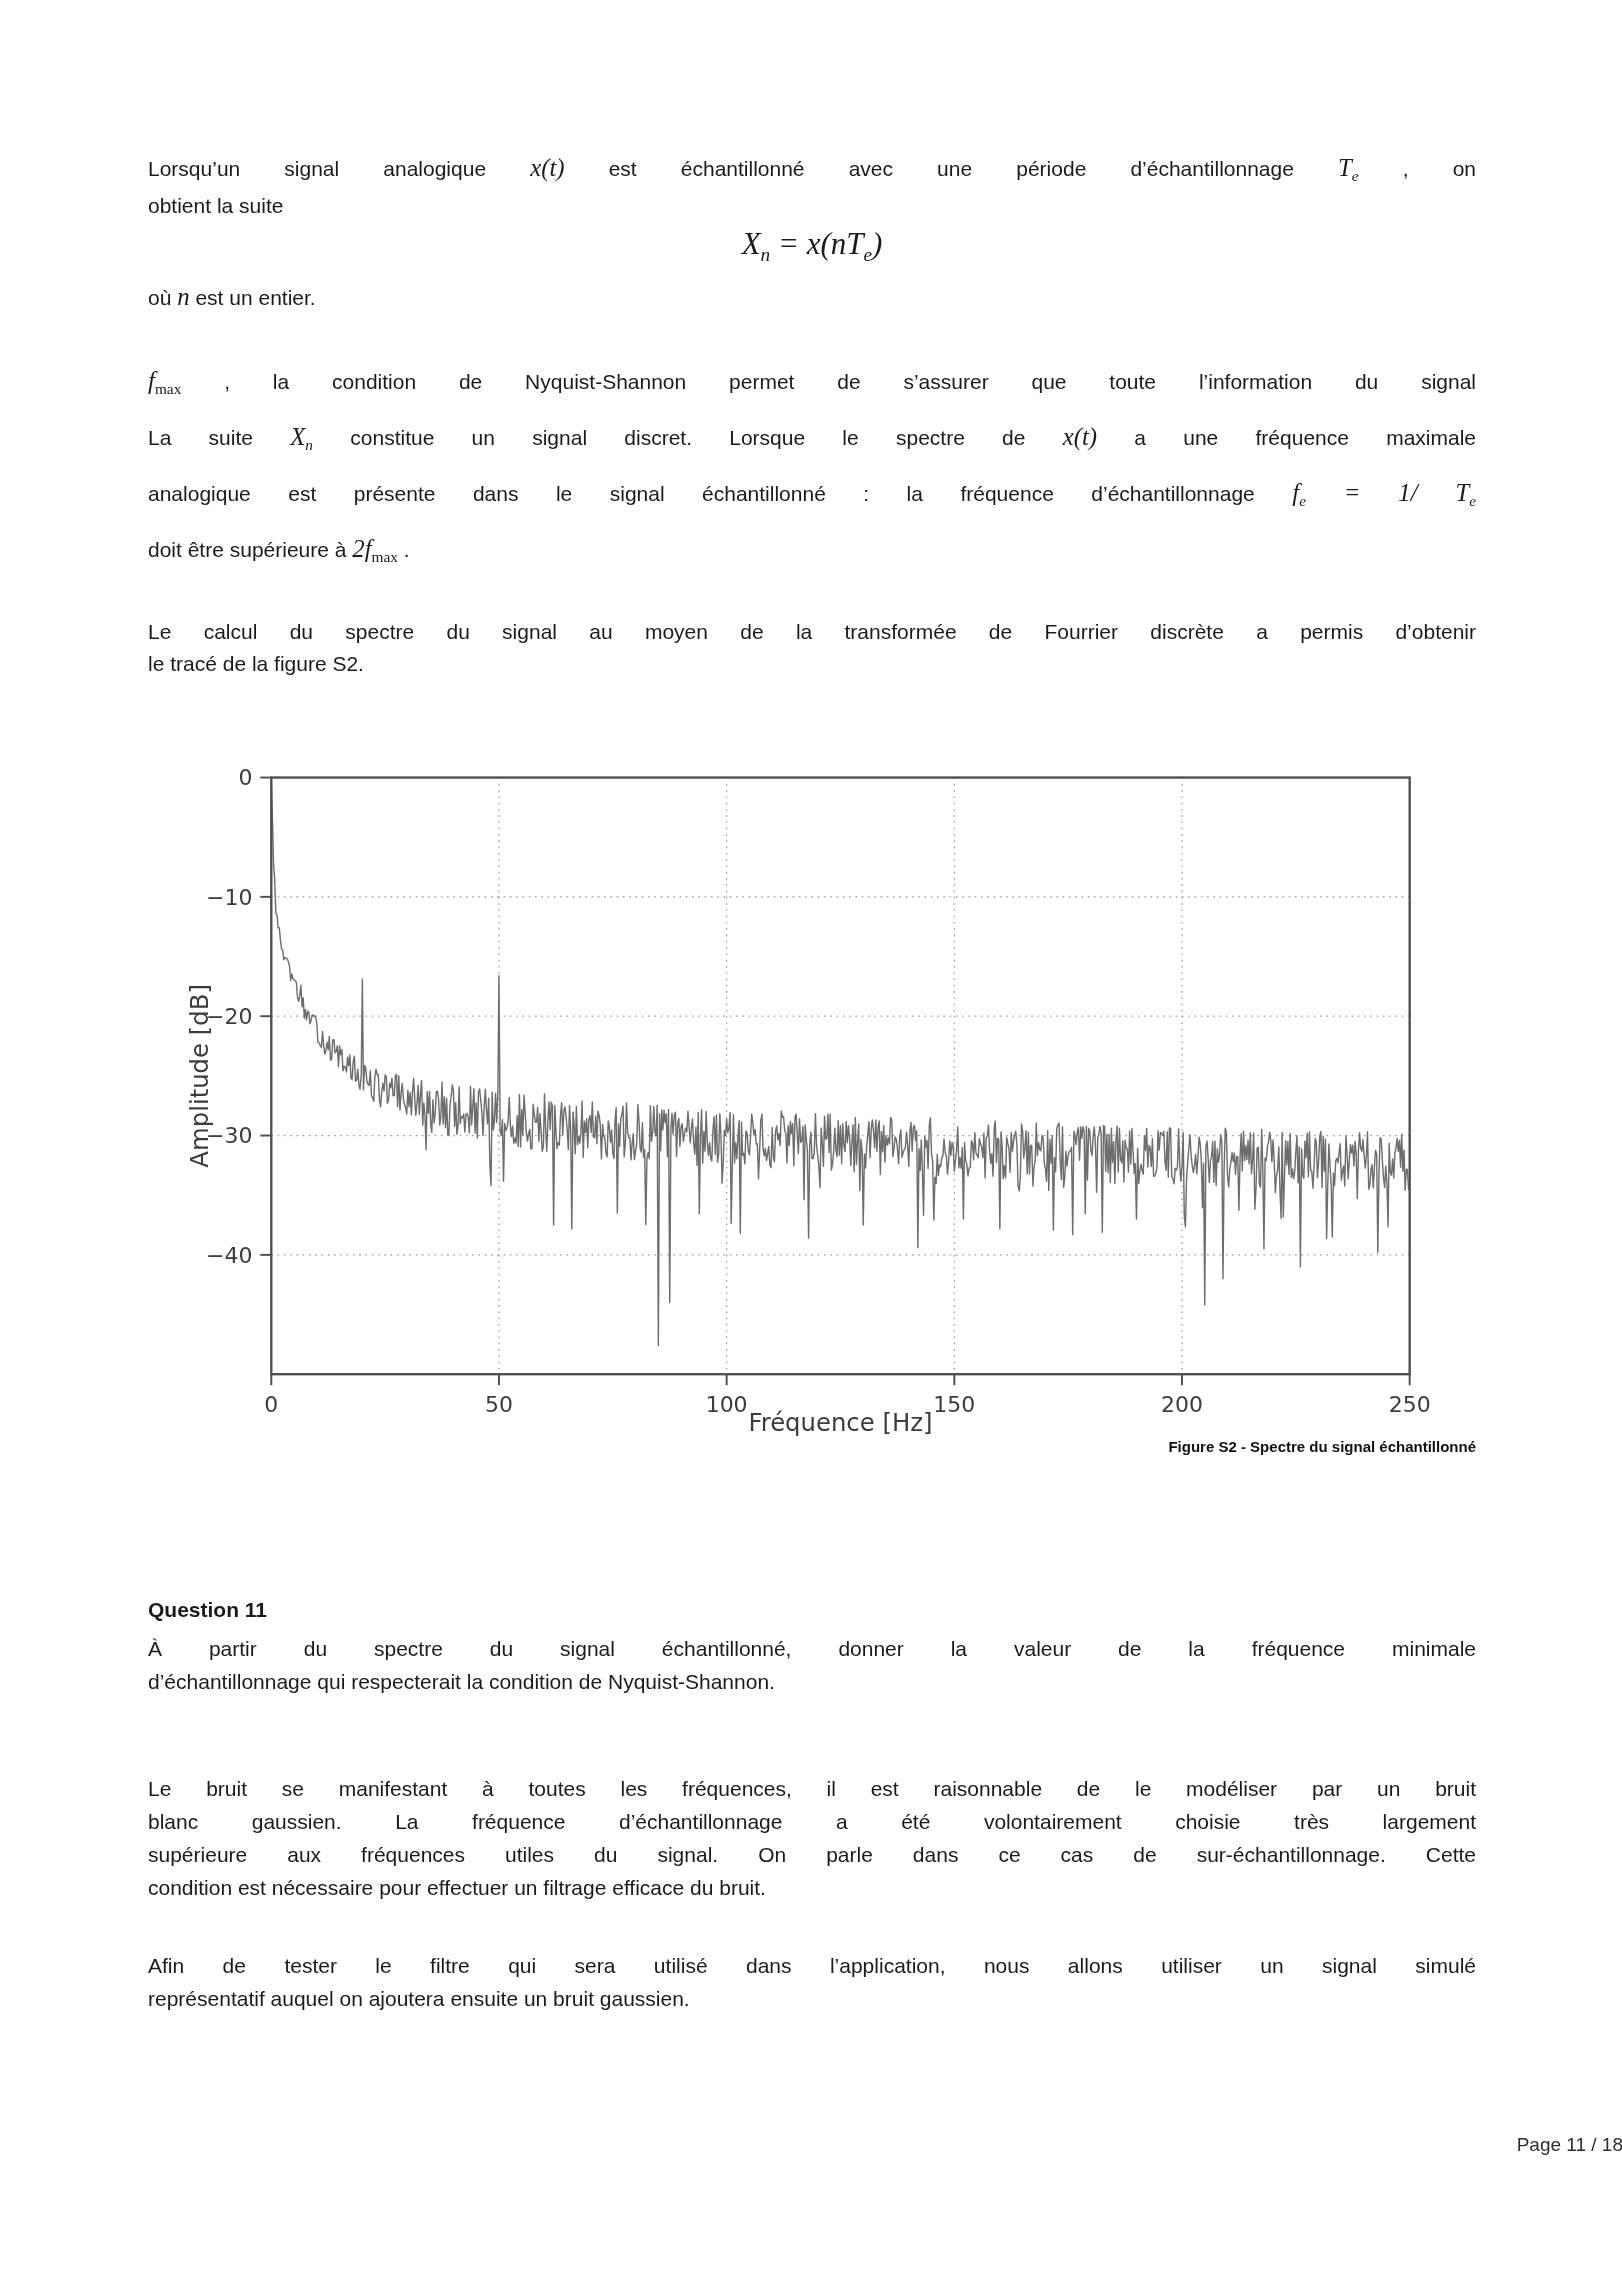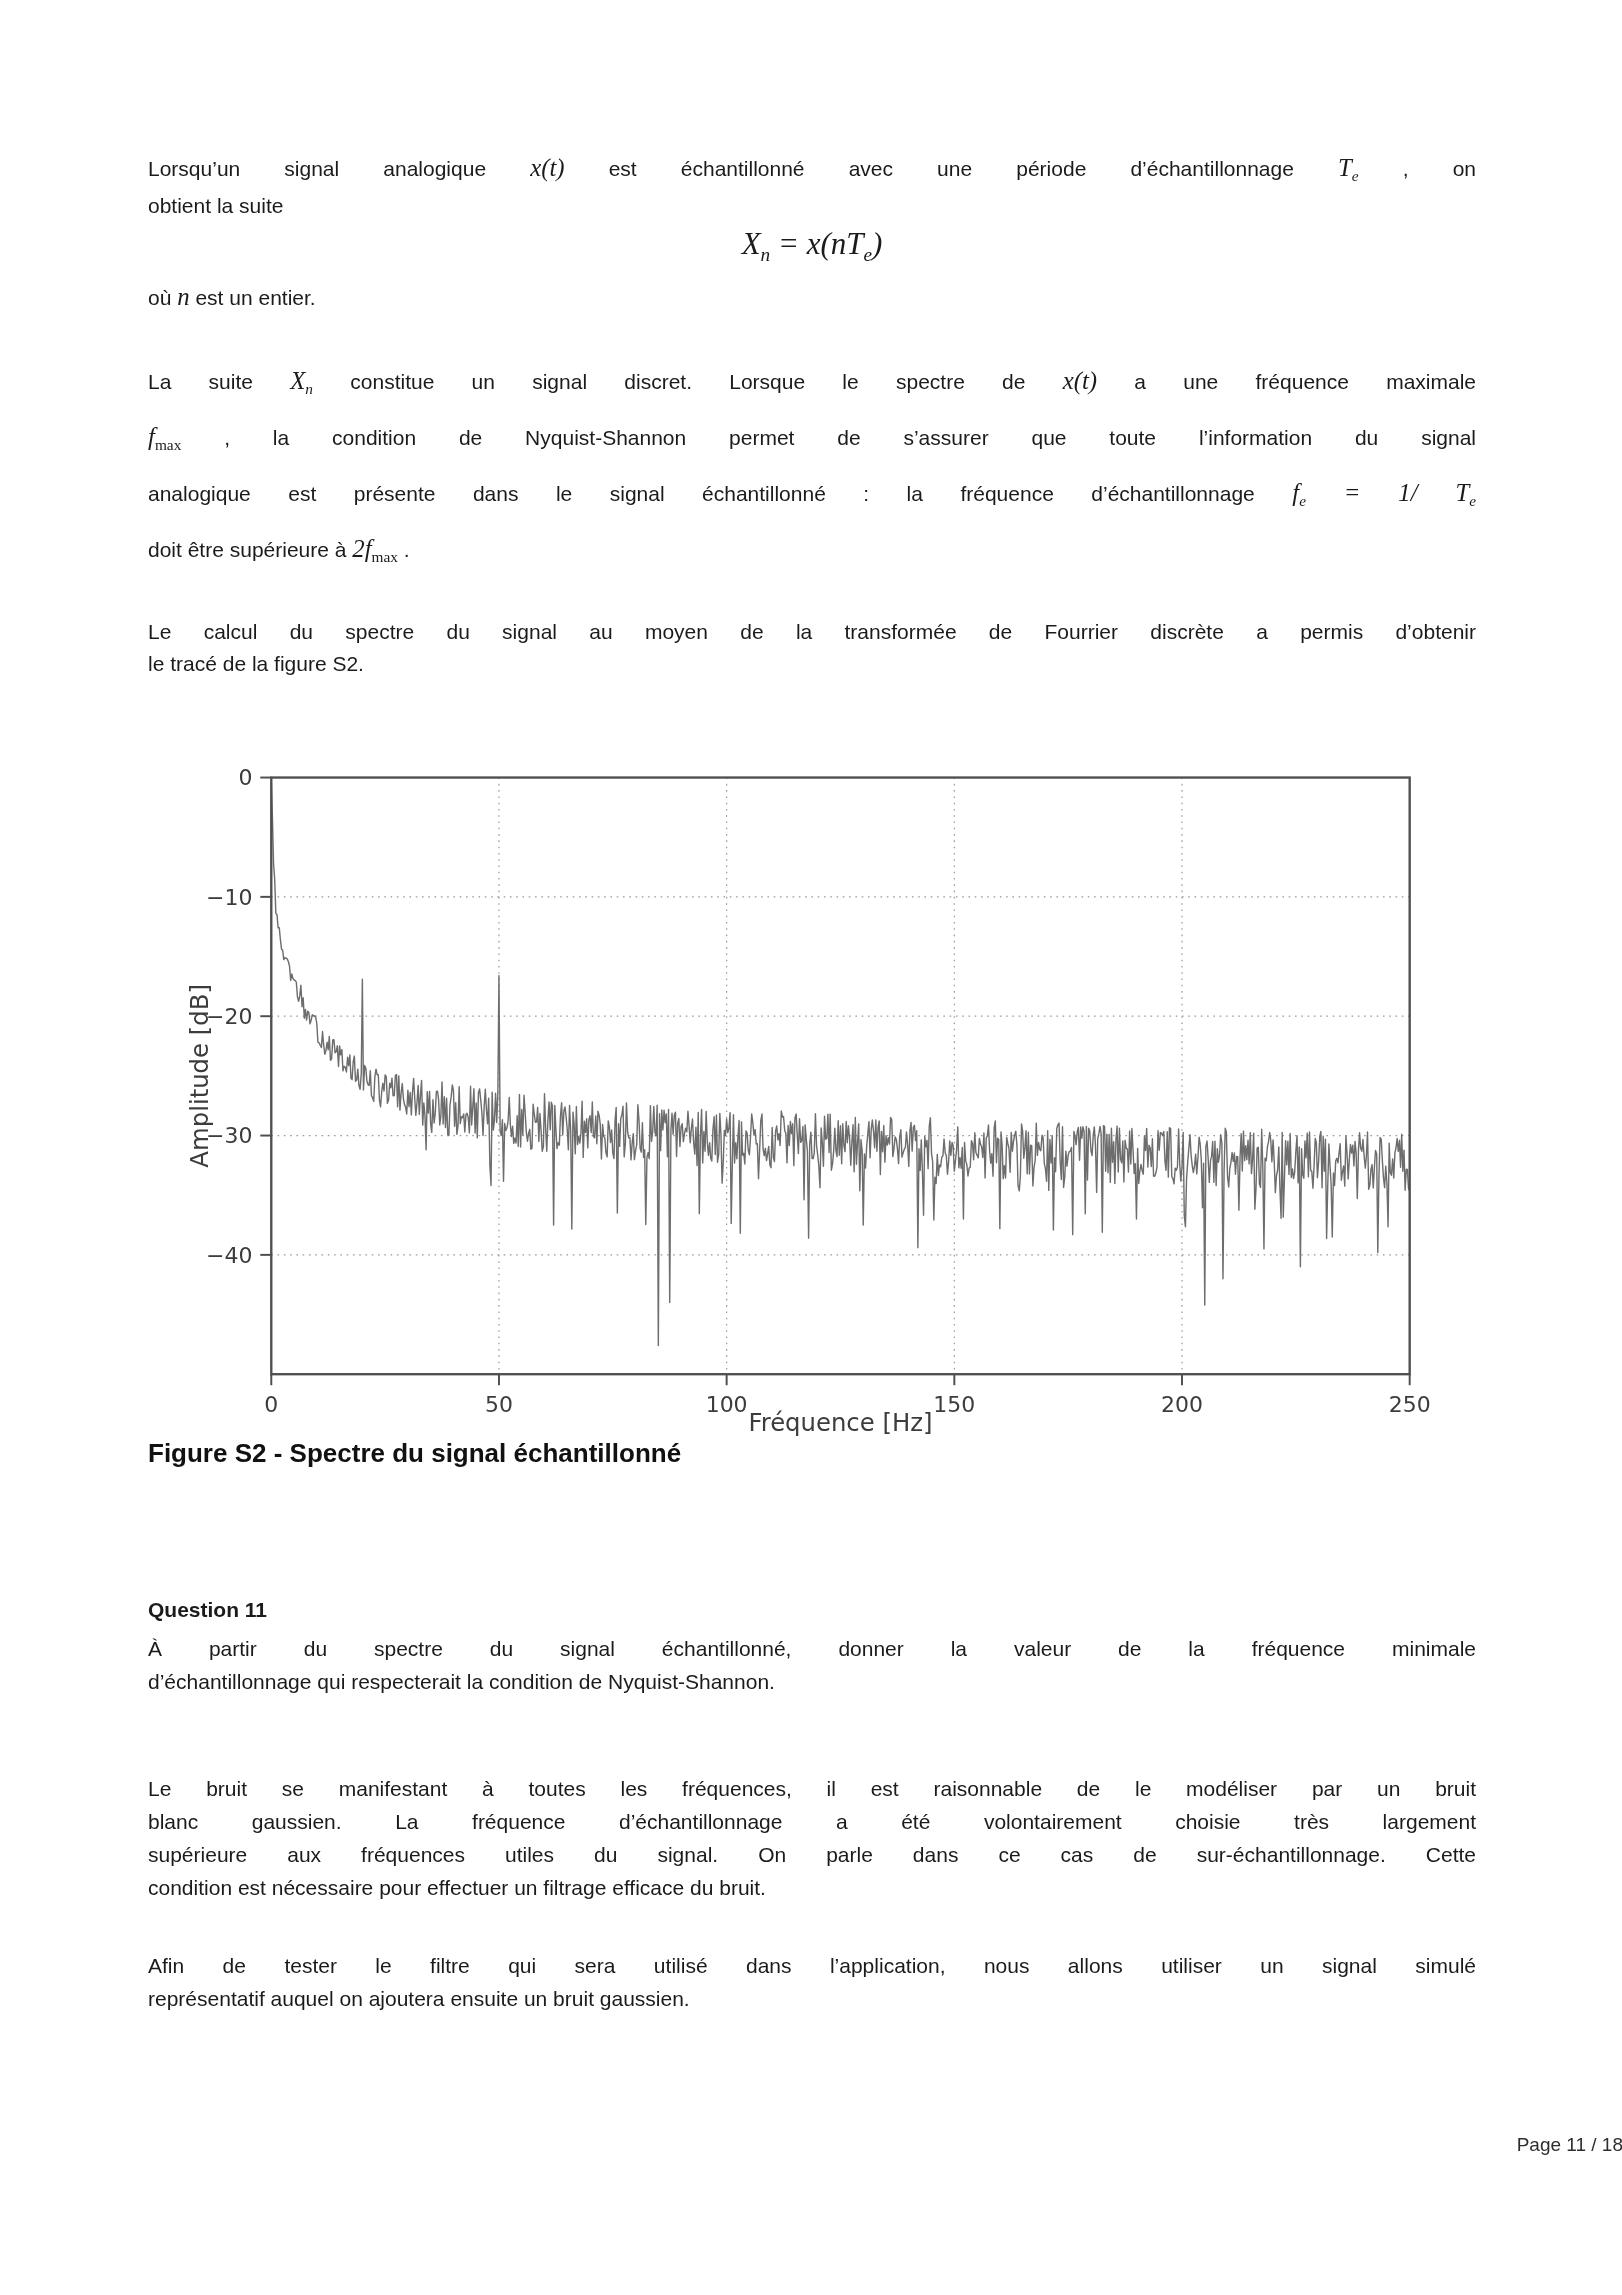--- a/index.html
+++ b/index.html
@@ -16,21 +16,21 @@
   .formula{top:226px;}
   .formula .tline{text-align:center;text-align-last:center;}
   .formula .math{font-size:31px;}
   .pou{top:281px;line-height:31px;}
   .p2{top:353px;line-height:55px;}
   .p3{top:608px;line-height:32px;margin-top:8px;}
   .qh{top:1598px;font-weight:bold;}
   .qtext{top:1632px;line-height:33px;}
   .p4{top:1772px;line-height:33px;}
   .p5{top:1949px;line-height:33px;}
-  .caption{position:absolute;left:148px;width:1328px;top:1438px;text-align:left;font-weight:bold;font-size:26px;color:#111;}
+  .caption{position:absolute;left:148px;width:1328px;top:1438px;text-align:right;font-weight:bold;font-size:15px;color:#111;}
   .footer{position:absolute;left:0;width:1623px;top:2134px;text-align:right;font-size:19px;color:#2e2e2e;}
   .fig{position:absolute;left:181px;top:746px;width:1264px;height:699px;margin:0;}
   .fig svg{width:100%;height:100%;display:block;}
   .plotbox{fill:none;stroke:#4f4f4f;stroke-width:3px;}
   .grid{stroke:#979797;stroke-width:1.5px;stroke-dasharray:2 6;}
   .tickmark{stroke:#4f4f4f;stroke-width:2.5px;}
   .tick-label{font-family:"DejaVu Sans",sans-serif;font-size:28px;fill:#3c3c3c;}
   .axis-label{font-family:"DejaVu Sans",sans-serif;font-size:31px;fill:#3c3c3c;}
   #trace{fill:none;stroke:#6d6d6d;stroke-width:1.8px;stroke-linejoin:round;}
 </style>
@@ -46,22 +46,22 @@
 
   <div class="tcol formula">
       <div class="tline lline"><span class="math">X<sub>n</sub> = x(nT<sub>e</sub>)</span></div>
     </div>
 
   <div class="tcol pou">
       <div class="tline lline">où <span class="math">n</span> est un entier.</div>
     </div>
 
   <div class="tcol p2">
+      <div class="tline jline"><span class="math">f<sub class="rm">max</sub></span> , la condition de Nyquist-Shannon permet de s’assurer que toute l’information du signal</div>
       <div class="tline jline">La suite <span class="math">X<sub>n</sub></span> constitue un signal discret. Lorsque le spectre de <span class="math">x(t)</span> a une fréquence maximale</div>
-      <div class="tline jline"><span class="math">f<sub class="rm">max</sub></span> , la condition de Nyquist-Shannon permet de s’assurer que toute l’information du signal</div>
       <div class="tline jline">analogique est présente dans le signal échantillonné : la fréquence d’échantillonnage <span class="math">f<sub>e</sub> = 1/ T<sub>e</sub></span></div>
       <div class="tline lline">doit être supérieure à <span class="math">2f<sub class="rm">max</sub></span> .</div>
     </div>
 
   <div class="tcol p3">
       <div class="tline jline">Le calcul du spectre du signal au moyen de la transformée de Fourrier discrète a permis d’obtenir</div>
       <div class="tline lline">le tracé de la figure S2.</div>
     </div>
 
   <figure class="fig">

